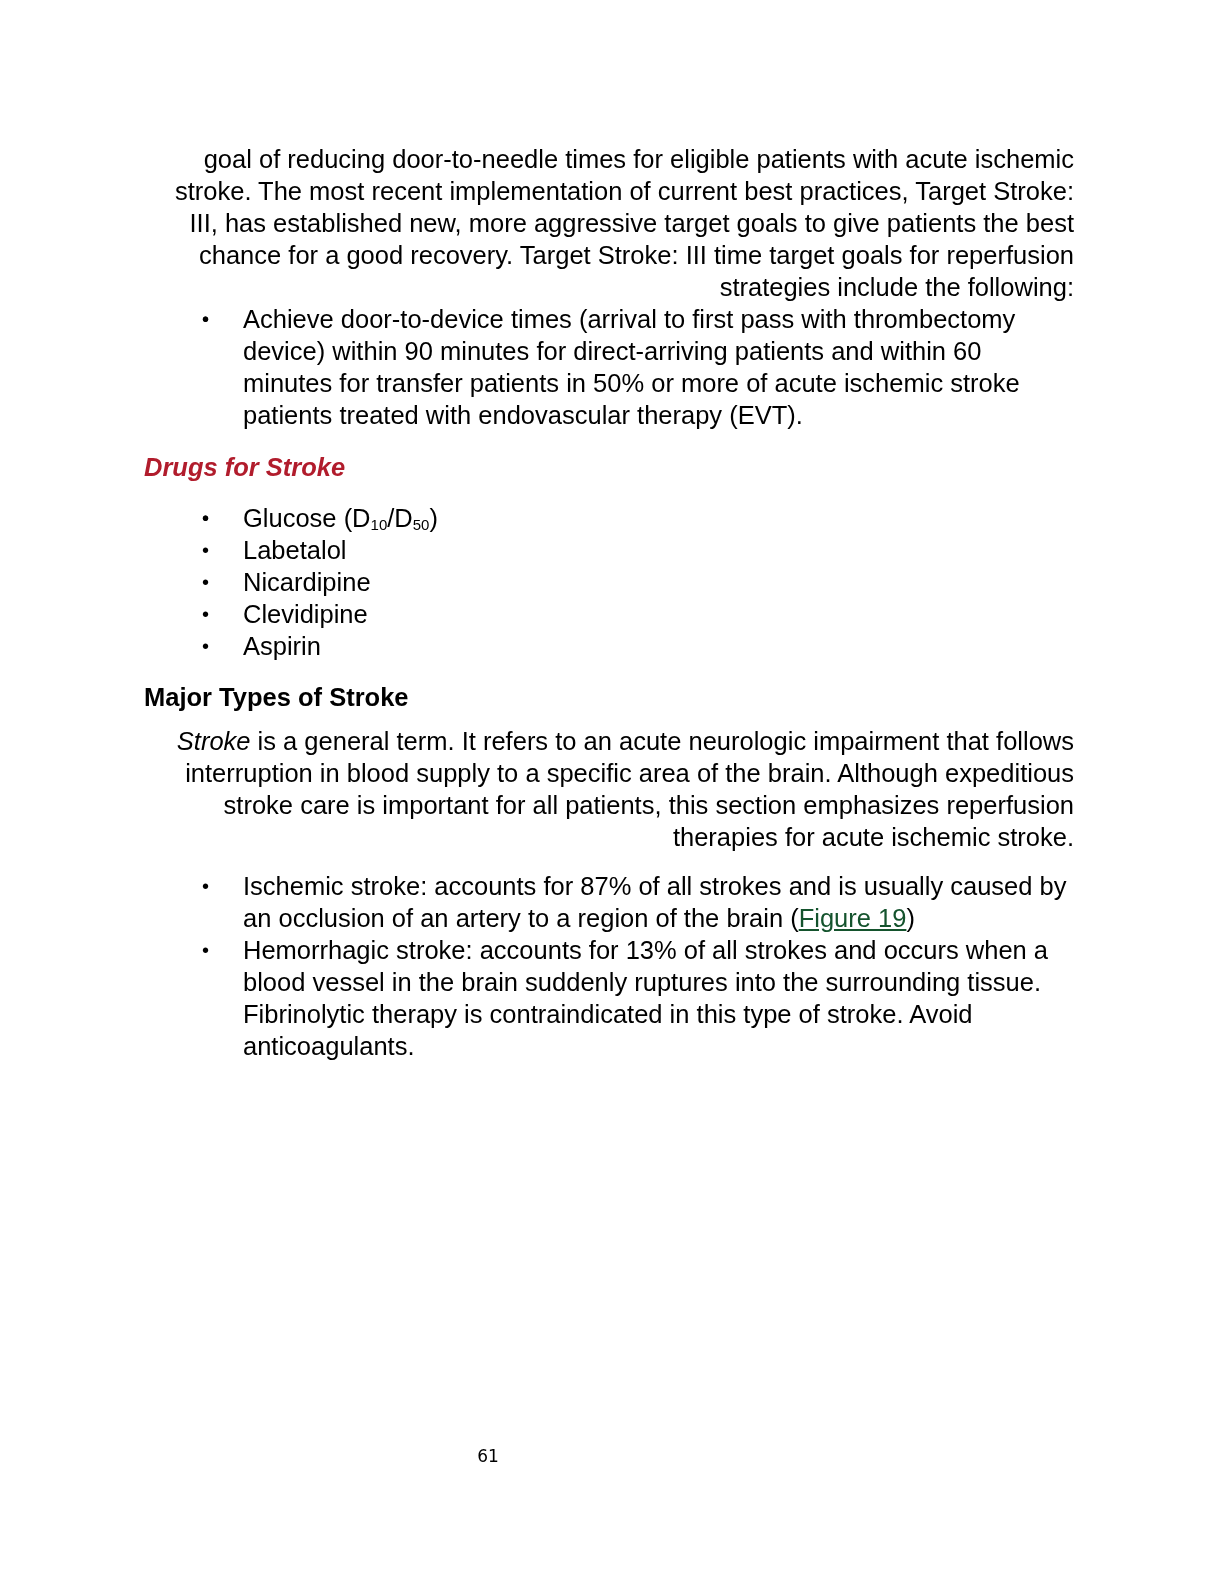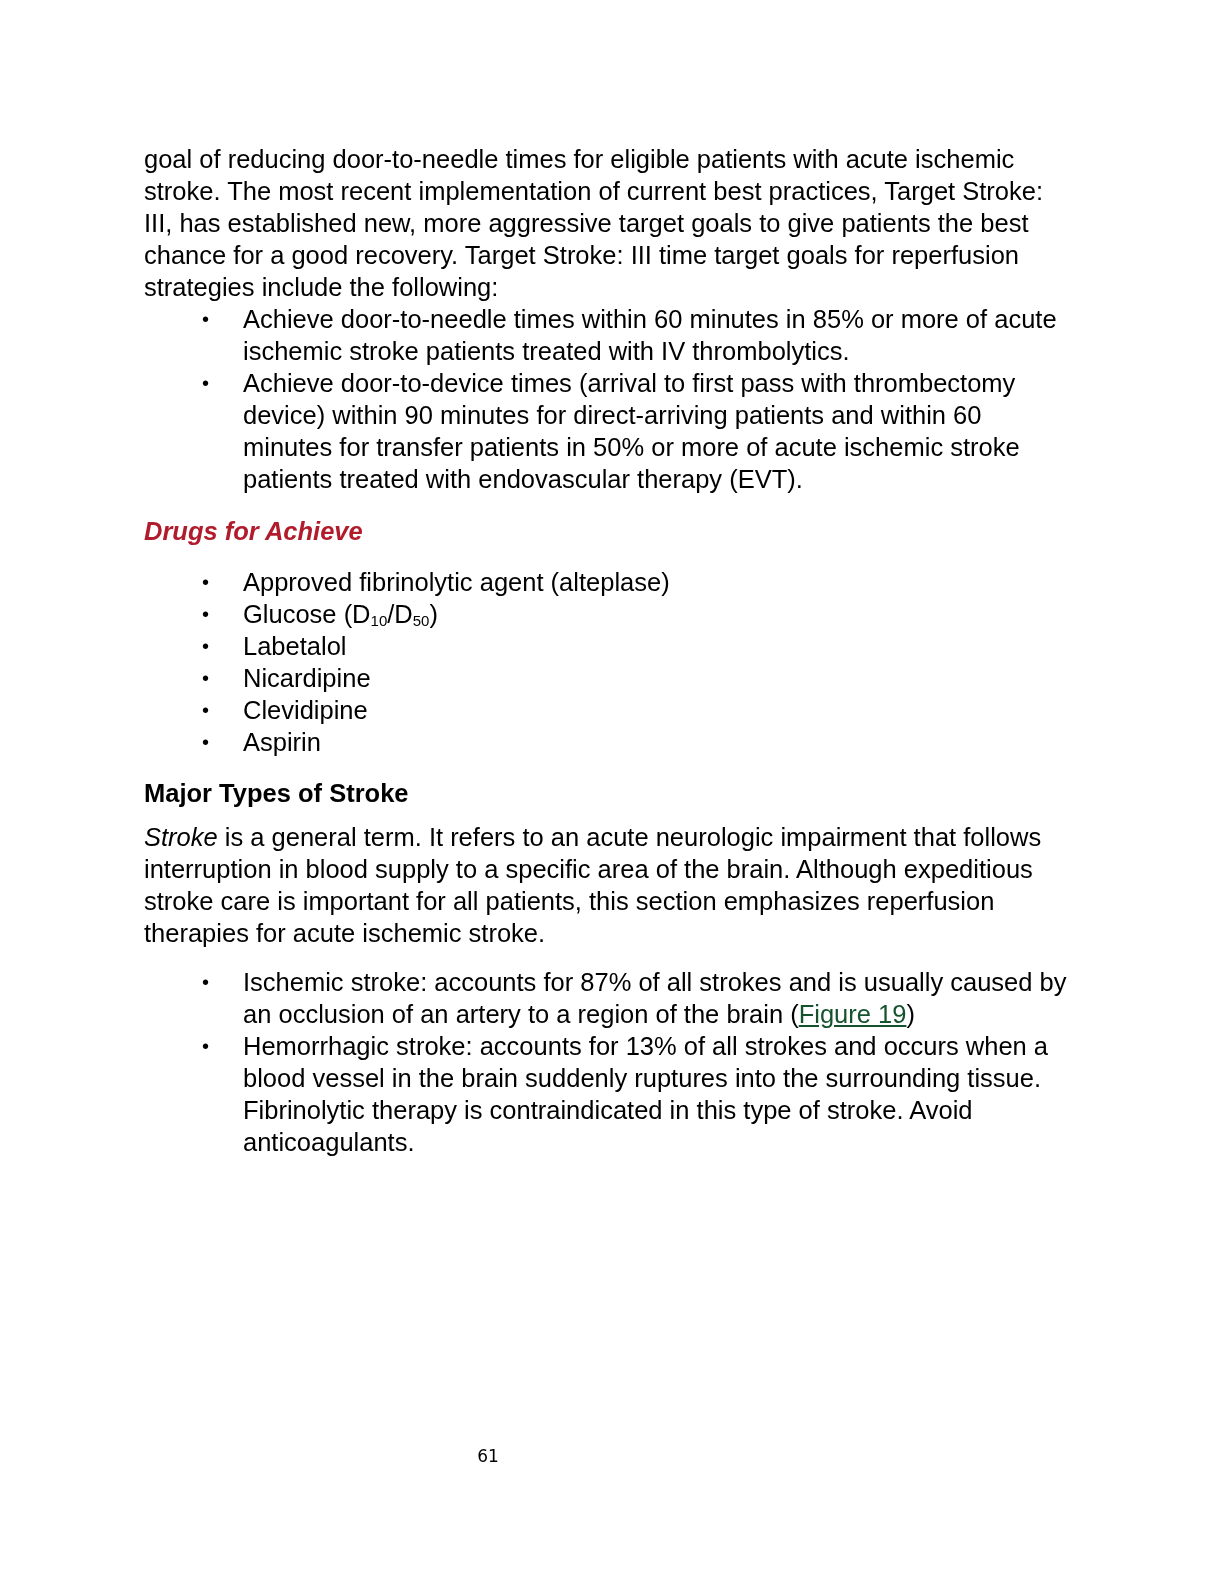--- a/index.html
+++ b/index.html
@@ -1,53 +1,51 @@
 <!DOCTYPE html>
 <html><head>
   <meta charset="utf-8">
   <style>
     html, body { margin: 0; padding: 0; background: #ffffff; }
     body { width: 1220px; height: 1579px; position: relative; overflow: hidden;
            font-family: "Liberation Sans", sans-serif; color: #000000; }
     .page { position: absolute; left: 144px; top: 143px; width: 930px; }
     p, .line { margin: 0; font-size: 25.5px; line-height: 32px; }
-    .para { margin: 0; font-size: 25.5px; line-height: 32px; }
+    .para { margin: 0; font-size: 25.5px; line-height: 32px; text-align: right; }
     ul { list-style: none; margin: 0; padding: 0; }
     li { position: relative; padding-left: 99px; font-size: 25.5px; line-height: 32px; }
     li .bullet { position: absolute; left: 58px; top: 0; font-size: 20px; line-height: 32px; }
     .h-red { color: #b11c2c; font-weight: bold; font-style: italic; font-size: 25.5px; line-height: 32px; margin-top: 20px; margin-bottom: 19px; }
     .h-black { font-weight: bold; font-size: 25.5px; line-height: 32px; margin-top: 19px; margin-bottom: 12px; }
     .gap { height: 17px; }
     sub { font-size: 15px; vertical-align: -3px; line-height: 0; }
     .link { text-decoration: underline; color: #14532d; cursor: pointer; }
     .footer { position: absolute; left: 0; width: 976px; top: 1446px; text-align: center;
               font-family: "DejaVu Sans", sans-serif; font-size: 17px; color: #000; }
   </style>
 </head>
 <body>
 
 <div class="page">
   <p class="para">goal of reducing door-to-needle times for eligible patients with acute ischemic stroke. The most recent implementation of current best practices, Target Stroke: III, has established new, more aggressive target goals to give patients the best chance for a good recovery. Target Stroke: III time target goals for reperfusion strategies include the following:</p>
 
   <ul>
     <li>
       <span class="bullet">•</span>
-      <span>Achieve door-to-needle times within 60 minutes in 85% or more of acute ischemic stroke patients treated with IV thrombolytics.</span>
     </li>
     <li>
       <span class="bullet">•</span>
       <span>Achieve door-to-device times (arrival to first pass with thrombectomy device) within 90 minutes for direct-arriving patients and within 60 minutes for transfer patients in 50% or more of acute ischemic stroke patients treated with endovascular therapy (EVT).</span>
     </li>
   </ul>
 
-  <div class="h-red">Drugs for Achieve</div>
+  <div class="h-red">Drugs for Stroke</div>
   <ul>
     <li>
       <span class="bullet">•</span>
-      <span>Approved fibrinolytic agent (alteplase)</span>
     </li>
     <li>
       <span class="bullet">•</span>
       <span><span>Glucose (D</span><sub>10</sub><span>/D</span><sub>50</sub><span>)</span></span>
     </li>
     <li>
       <span class="bullet">•</span>
       <span>Labetalol</span>
     </li>
     <li>

